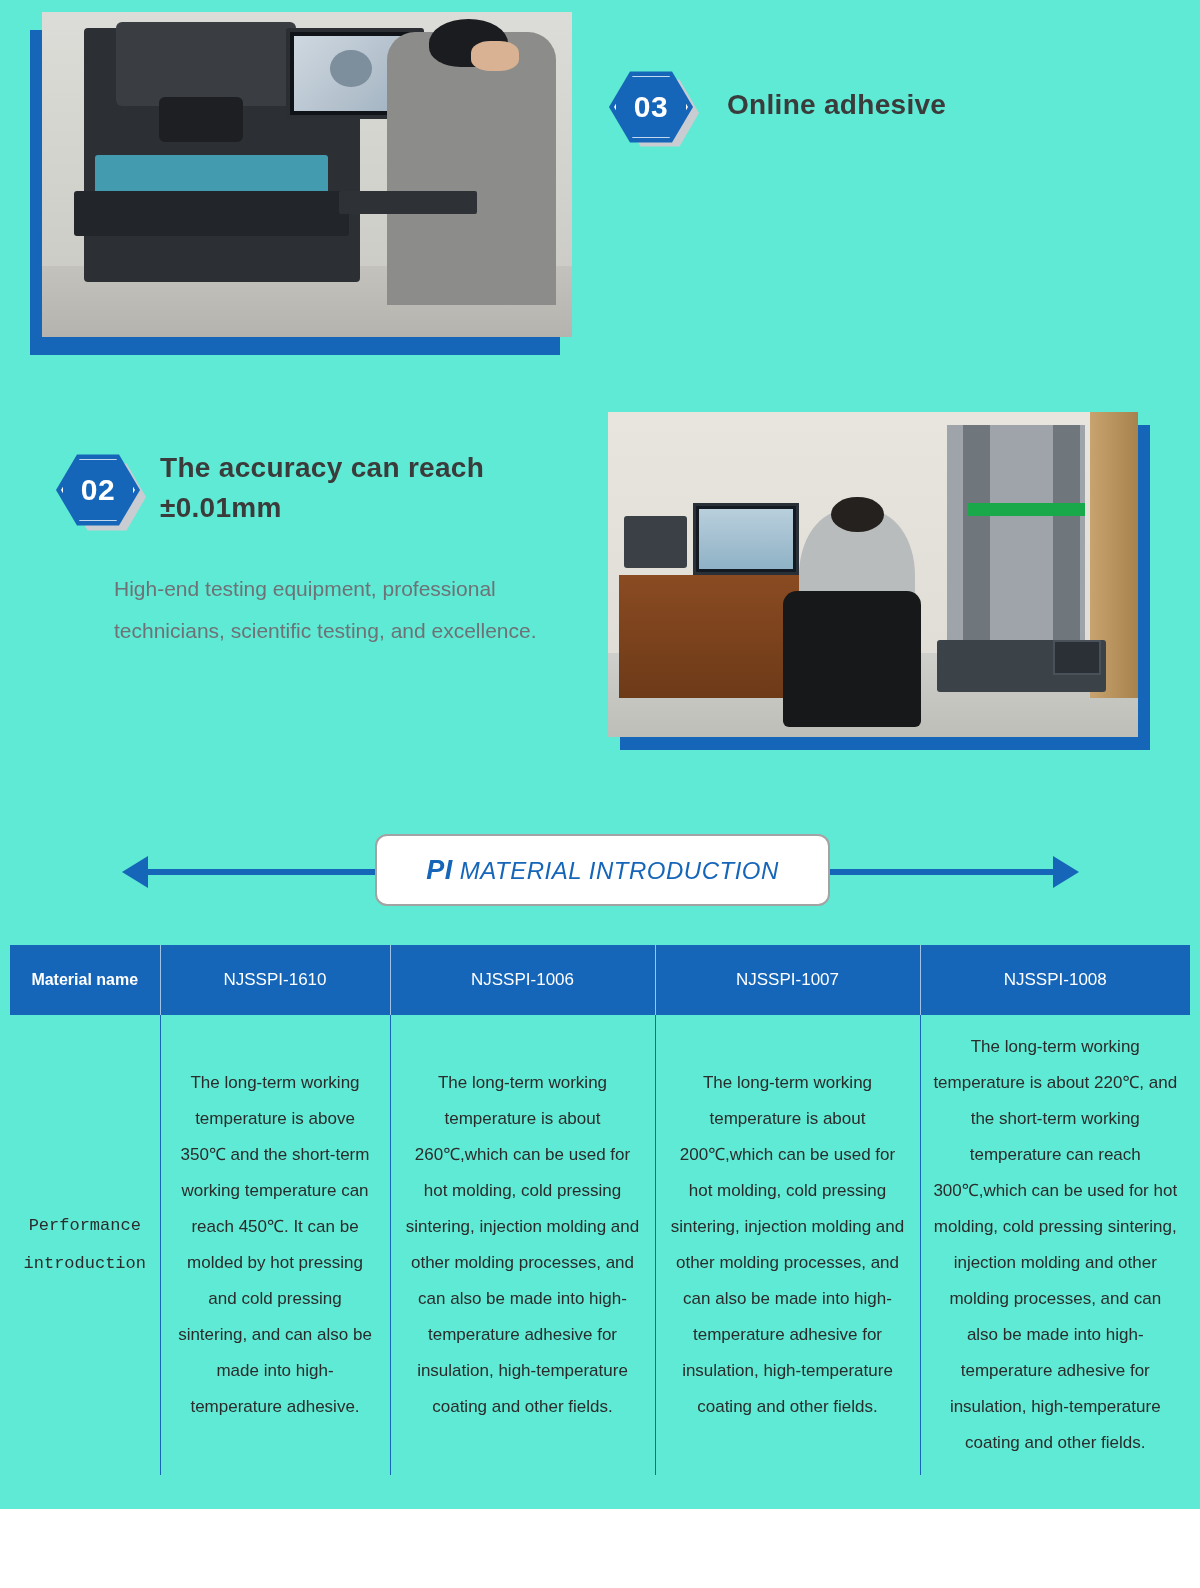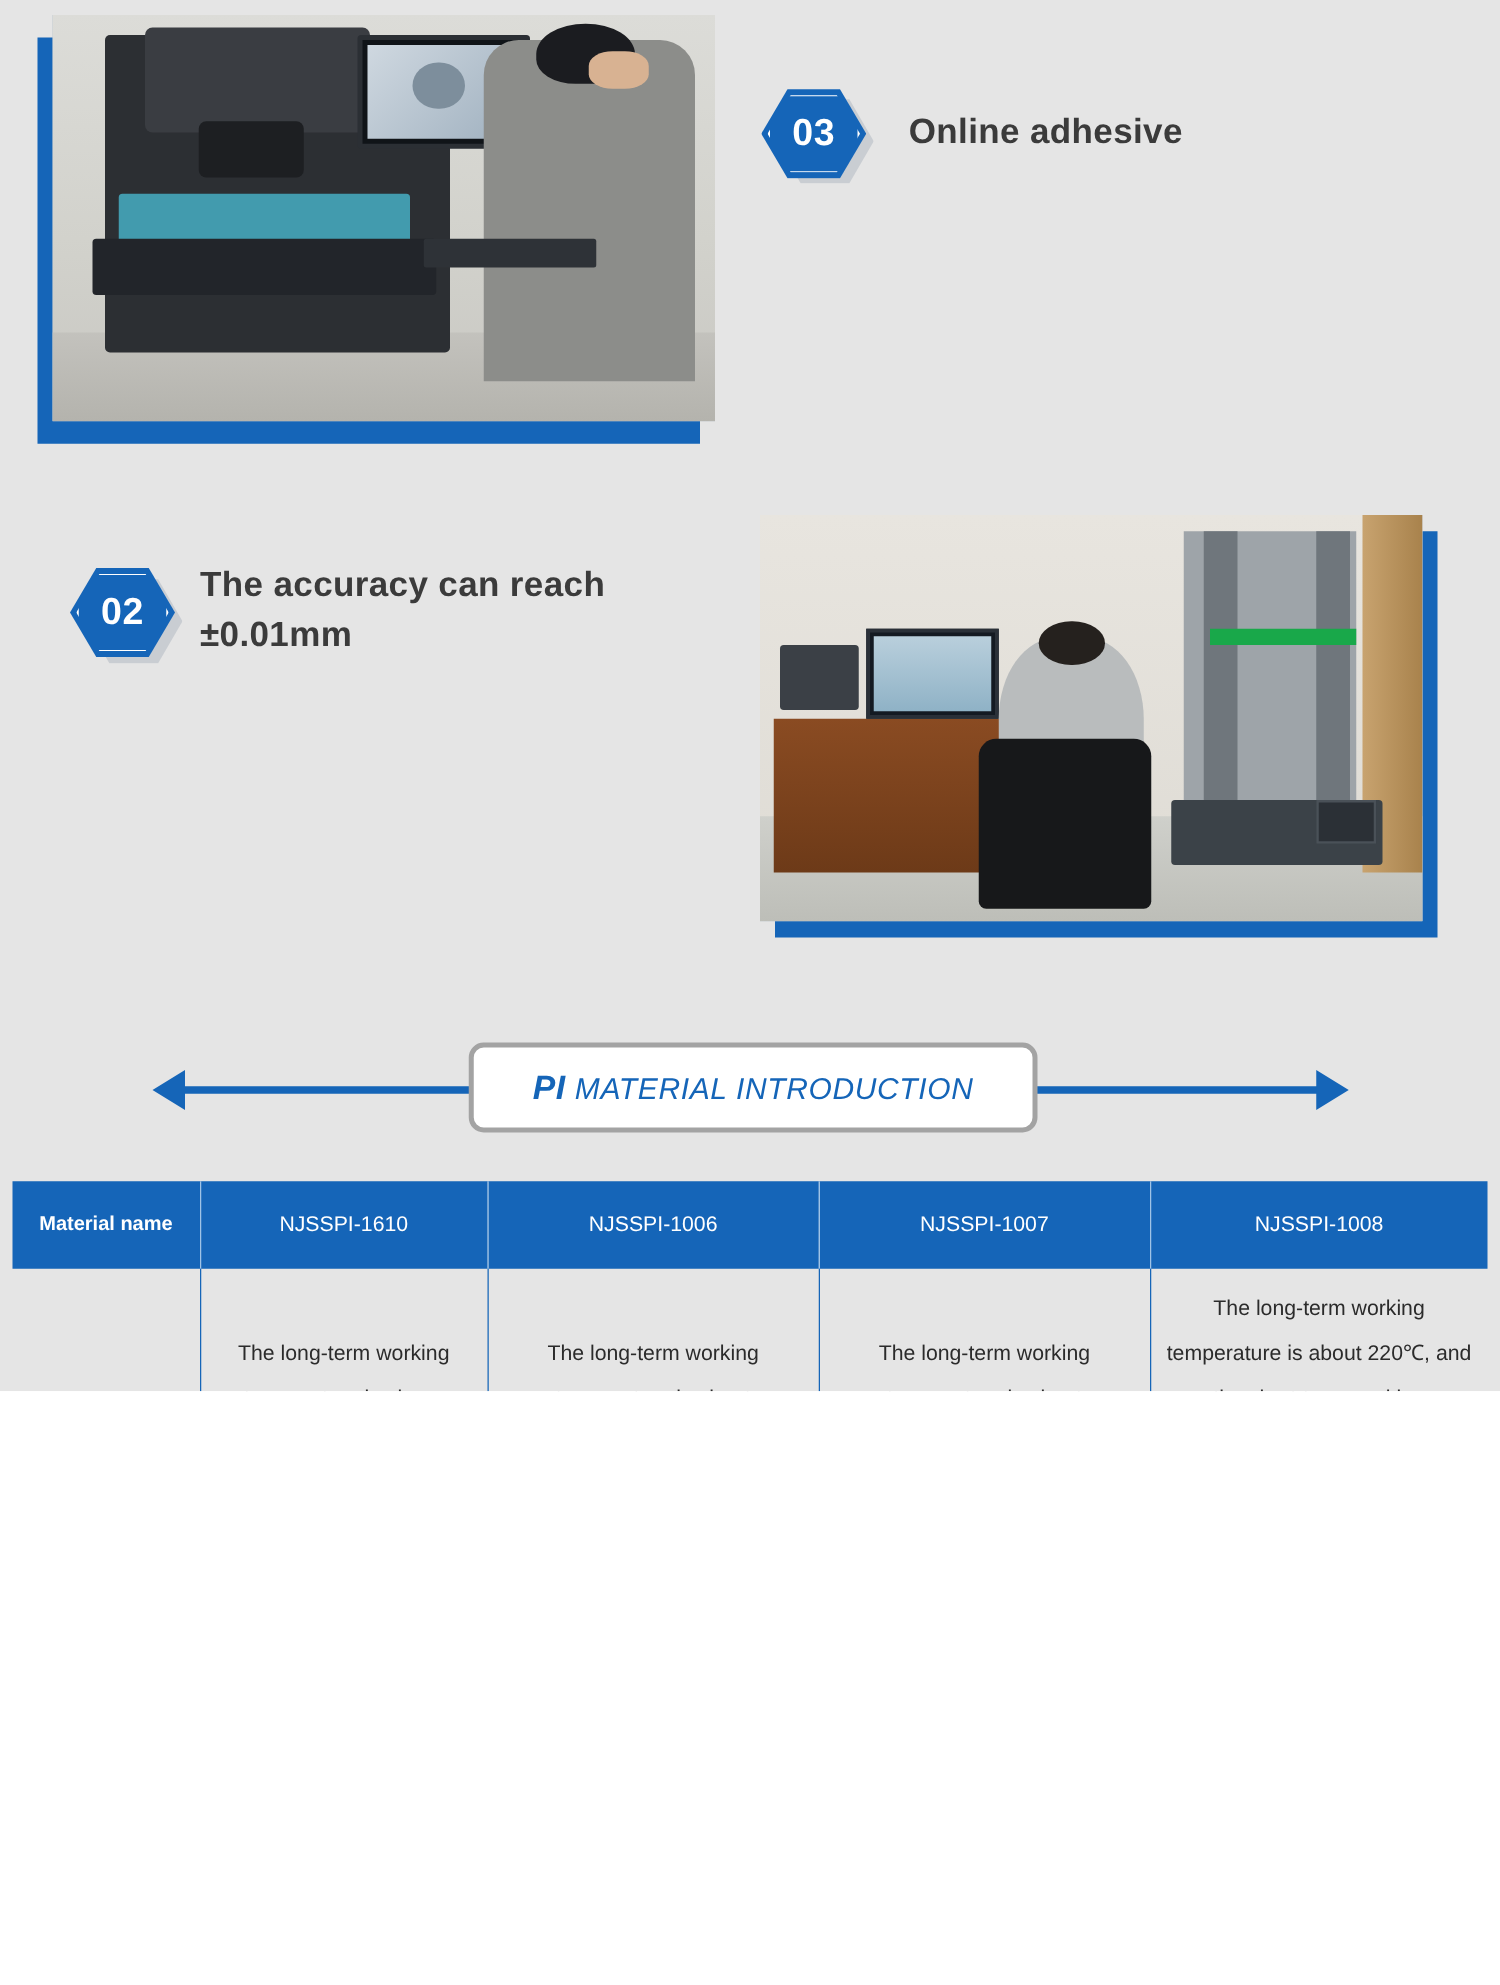--- a/index.html
+++ b/index.html
@@ -5,23 +5,23 @@
   * { box-sizing: border-box; }
   html, body {
     margin: 0;
     padding: 0;
     background: #ffffff;
     font-family: "Liberation Sans", sans-serif;
   }
   .page {
     position: relative;
     width: 1200px;
-    height: 1113px;
+    height: 1509px;
     overflow: hidden;
-    background: #e5e5e5;
+    background: #5eead4;
   }
   .photo-frame {
     position: absolute;
     background: #1565b8;
   }
   .photo {
     position: absolute;
     overflow: hidden;
     background: #b9c3cb;
   }
@@ -101,21 +101,21 @@
     border-bottom: 16px solid transparent;
   }
   #arrow-left { left: 122px; border-right: 26px solid #1565b8; }
   #arrow-right { left: 1053px; border-left: 26px solid #1565b8; }
   .banner-pill {
     position: absolute;
     left: 375px;
     top: 14px;
     width: 455px;
     height: 72px;
-    border: 4px solid #a3a3a3;
+    border: 2px solid #a3a3a3;
     border-radius: 12px;
     background: #ffffff;
     display: flex;
     align-items: center;
     justify-content: center;
   }
   .banner-pill .txt {
     font-size: 27px;
     color: #1565b8;
     font-style: italic;
@@ -292,20 +292,21 @@
   </div>
 
   <div class="hex-shadow" style="left:68px; top:462px;"></div>
   <div class="hex" style="left:56px; top:453px;">
     <div class="inner"></div>
     <span>02</span>
   </div>
 
   <div class="feature-title" style="left:160px; top:448px; width:400px;">The accuracy can reach ±0.01mm</div>
 
+  <div class="feature-body" style="left:114px; top:568px; width:470px;">High-end testing equipment, professional technicians, scientific testing, and excellence.</div>
 
   <div class="banner-wrap">
     <div class="arrow" id="arrow-left"></div>
     <div class="banner-line" id="line-left"></div>
     <div class="banner-line" id="line-right"></div>
     <div class="arrow" id="arrow-right"></div>
     <div class="banner-pill">
       <div class="txt">
         <span>PI</span><span class="small"> MATERIAL INTRODUCTION</span>
       </div>

